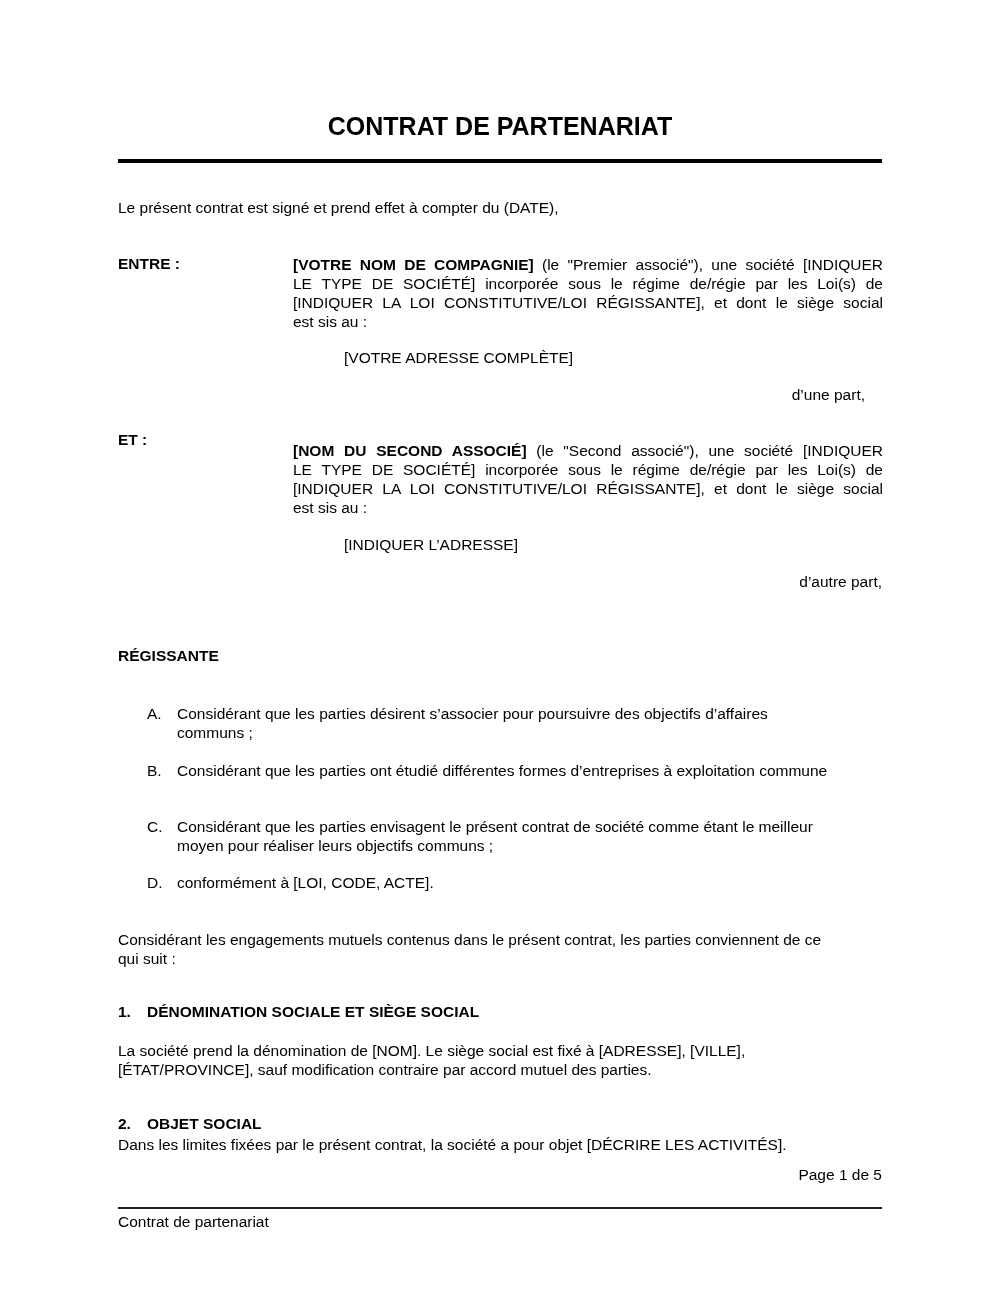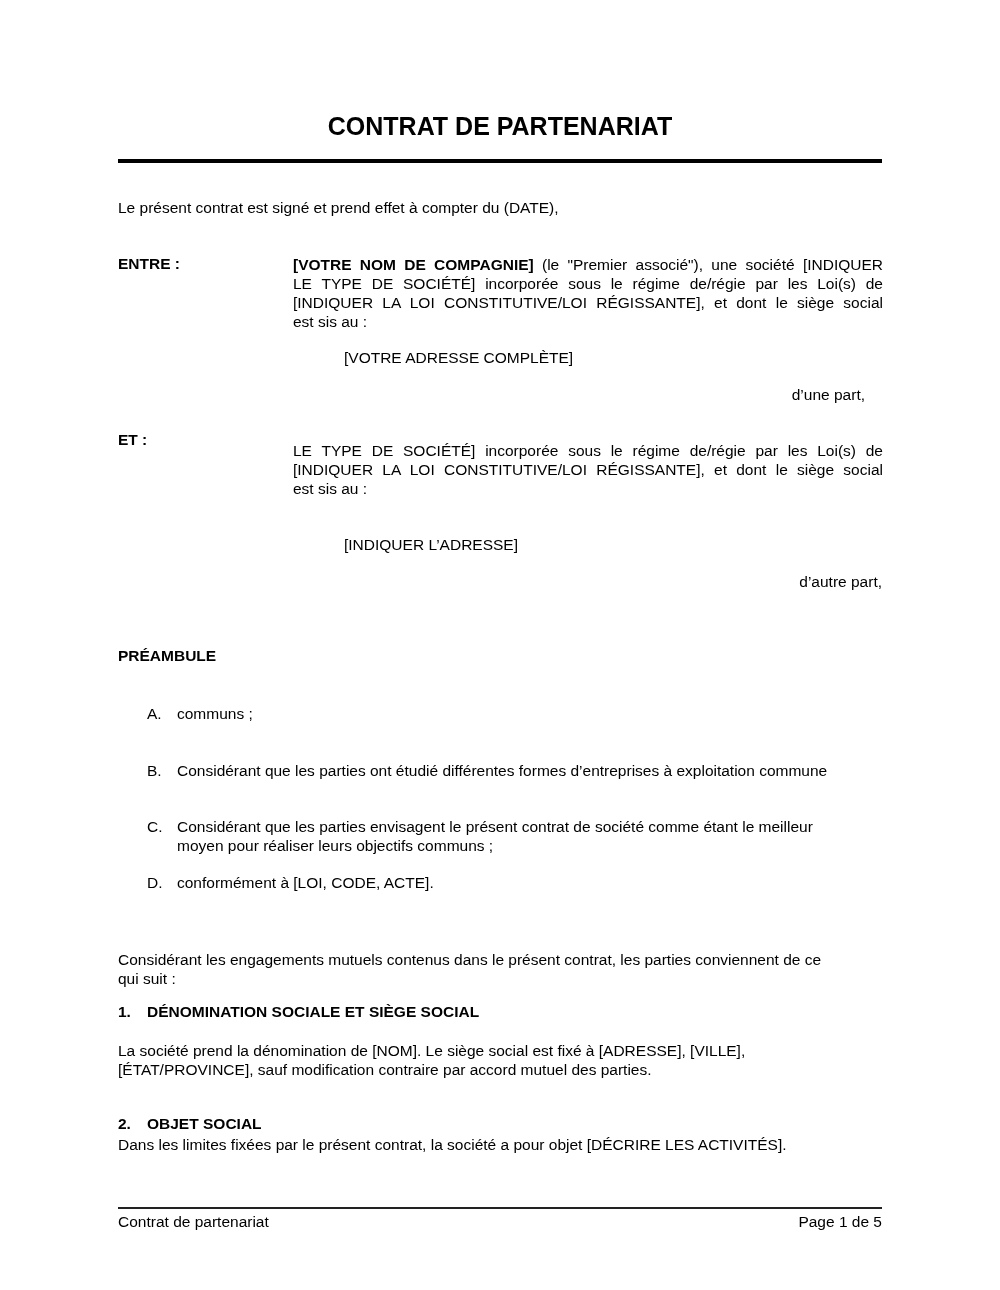--- a/index.html
+++ b/index.html
@@ -16,21 +16,21 @@
     .addr { left: 299px; margin-left: 45px; }
     .pre { left: 118px; top: 647px; font-weight: bold; }
     .item { left: 147px; width: 730px; line-height: 19px; }
     .item .letter { position: absolute; left: 0; top: 0; }
     .item .txt { position: absolute; left: 30px; width: 700px; }
     .para { left: 118px; width: 764px; line-height: 19px; }
     .sec { left: 118px; font-weight: bold; }
     .sec .num { display: inline-block; width: 29px; }
     .foot-rule { left: 118px; width: 764px; top: 1207px; height: 2px; background: #222; }
     .foot-left { left: 118px; top: 1213px; }
-    .foot-right { right: 118px; top: 1213px; margin-left: 20px; }
+    .foot-right { right: 118px; top: 1166px; margin-left: 20px; }
   </style>
 </head>
 <body>
 
 <div class="abs title">CONTRAT DE PARTENARIAT</div>
 <div class="abs title-rule"></div>
 
 <div class="abs intro">Le présent contrat est signé et prend effet à compter du (DATE),</div>
 
 <div class="abs label" style="top:255px;">ENTRE :</div>
@@ -38,32 +38,34 @@
   <div style="text-align:justify;text-align-last:justify;"><b>[VOTRE NOM DE COMPAGNIE]</b><span> (le "Premier associé"), une société [INDIQUER</span></div>
   <div style="text-align:justify;text-align-last:justify;">LE TYPE DE SOCIÉTÉ] incorporée sous le régime de/régie par les Loi(s) de</div>
   <div style="text-align:justify;text-align-last:justify;">[INDIQUER LA LOI CONSTITUTIVE/LOI RÉGISSANTE], et dont le siège social</div>
   <div>est sis au :</div>
 </div>
 <div class="abs addr" style="top:349px;">[VOTRE ADRESSE COMPLÈTE]</div>
 <div class="abs" style="top:386px; right:135px;">d’une part,</div>
 
 <div class="abs label" style="top:431px;">ET :</div>
 <div class="abs party" style="top:441px;">
+  <div style="text-align:justify;text-align-last:justify;"><b>[NOM DU SECOND ASSOCIÉ]</b><span> (le "Second associé"), une société [INDIQUER</span></div>
   <div style="text-align:justify;text-align-last:justify;">LE TYPE DE SOCIÉTÉ] incorporée sous le régime de/régie par les Loi(s) de</div>
   <div style="text-align:justify;text-align-last:justify;">[INDIQUER LA LOI CONSTITUTIVE/LOI RÉGISSANTE], et dont le siège social</div>
   <div>est sis au :</div>
 </div>
 <div class="abs addr" style="top:536px;">[INDIQUER L’ADRESSE]</div>
 <div class="abs" style="top:573px; right:118px;margin-left:40px;">d’autre part,</div>
 
-<div class="abs pre">PRÉAMBULE</div>
+<div class="abs pre">RÉGISSANTE</div>
 
 <div class="abs item" style="top:704px; height:40px;">
   <span class="letter">A.</span>
   <div class="txt">
+      <div>Considérant que les parties désirent s’associer pour poursuivre des objectifs d’affaires</div>
       <div>communs ;</div>
     </div>
 </div>
 <div class="abs item" style="top:761px; height:40px;">
   <span class="letter">B.</span>
   <div class="txt">
       <div>Considérant que les parties ont étudié différentes formes d’entreprises à exploitation commune</div>
     </div>
 </div>
 <div class="abs item" style="top:817px; height:40px;">
@@ -73,21 +75,21 @@
       <div>moyen pour réaliser leurs objectifs communs ;</div>
     </div>
 </div>
 <div class="abs item" style="top:873px; height:40px;">
   <span class="letter">D.</span>
   <div class="txt">
       <div>conformément à [LOI, CODE, ACTE].</div>
     </div>
 </div>
 
-<div class="abs para" style="top:930px;margin-top:20px;">
+<div class="abs para" style="top:930px;">
   <div>Considérant les engagements mutuels contenus dans le présent contrat, les parties conviennent de ce</div>
   <div>qui suit :</div>
 </div>
 
 <div class="abs sec" style="top:1003px;">
   <span class="num">1.</span><span>DÉNOMINATION SOCIALE ET SIÈGE SOCIAL</span>
 </div>
 <div class="abs para" style="top:1041px;">
   <div>La société prend la dénomination de [NOM]. Le siège social est fixé à [ADRESSE], [VILLE],</div>
   <div>[ÉTAT/PROVINCE], sauf modification contraire par accord mutuel des parties.</div>

